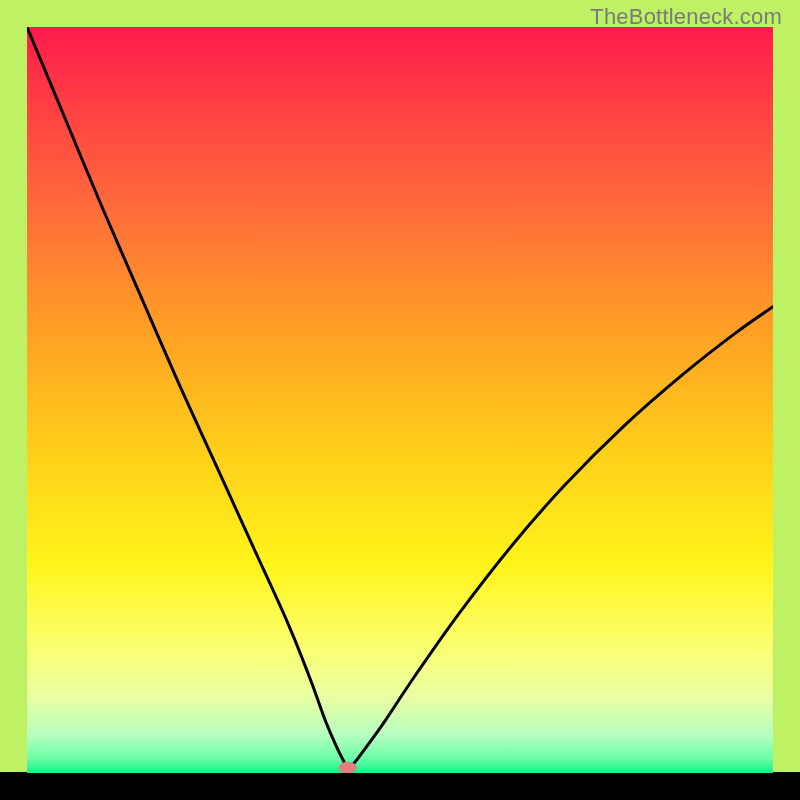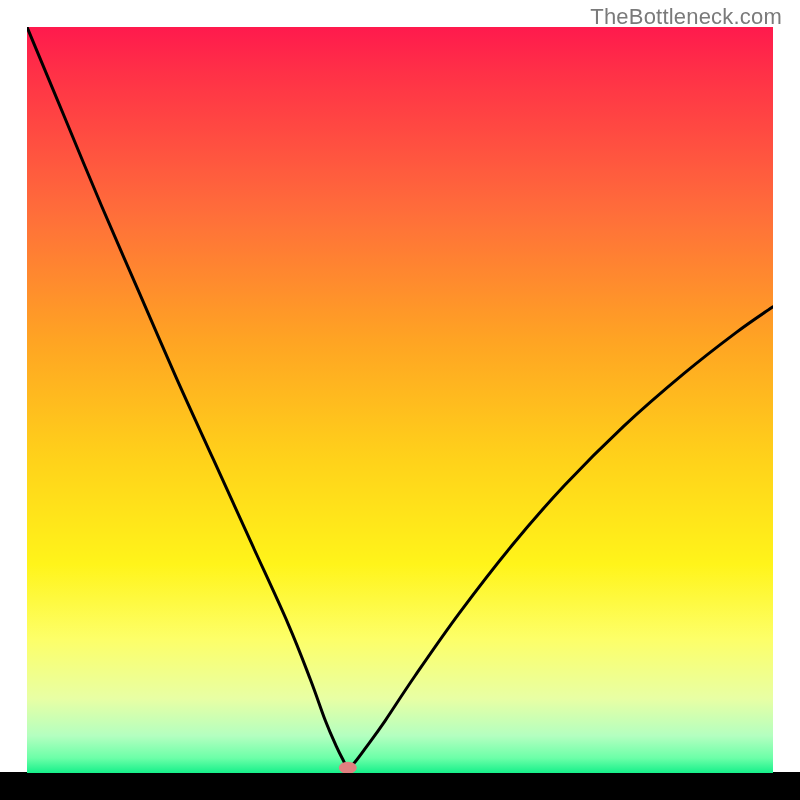--- a/index.html
+++ b/index.html
@@ -9,21 +9,21 @@
     height: 800px;
     background: #000;
     overflow: hidden;
   }
   .frame {
     position: absolute;
     left: 0;
     top: 0;
     width: 800px;
     height: 772px;
-    background: #ffffff;
+    background: #bef264;
     text-decoration: underline;
   }
   .watermark {
     position: absolute;
     top: 4px;
     right: 18px;
     font-family: Arial, Helvetica, sans-serif;
     font-size: 22px;
     color: #7a7a7a;
     letter-spacing: 0.2px;

